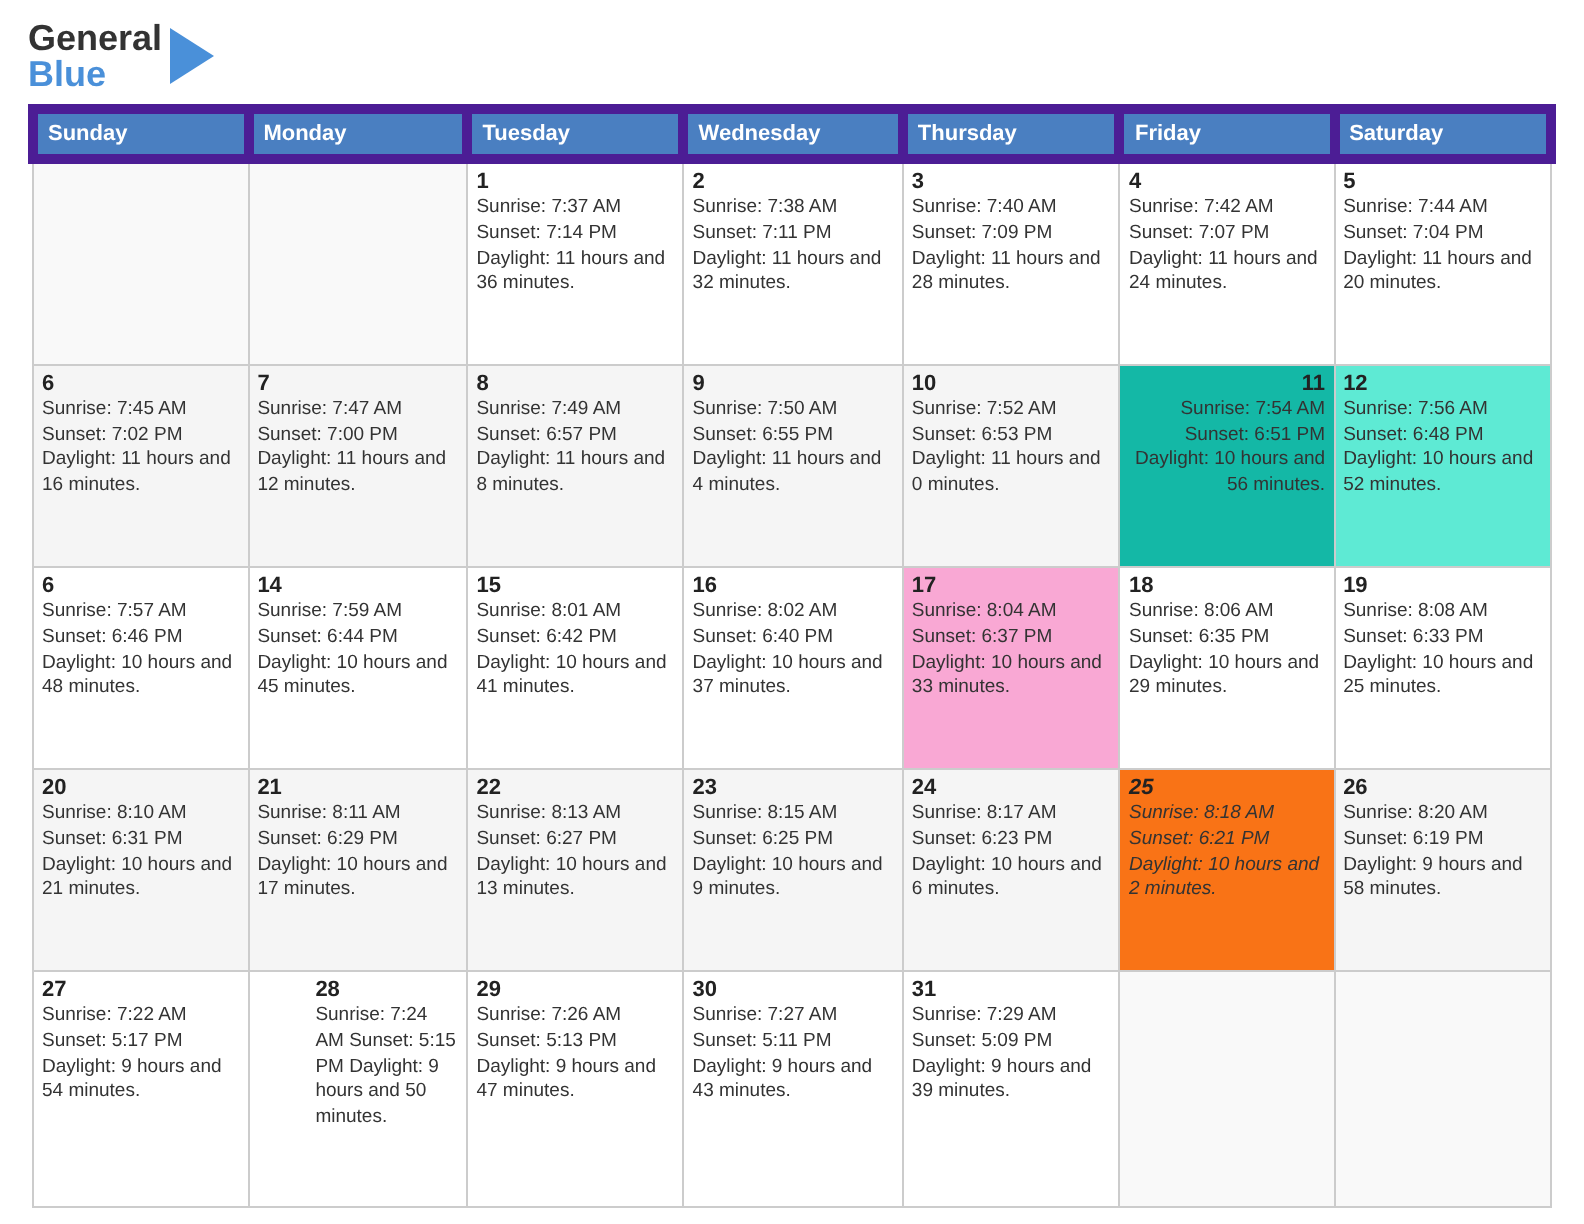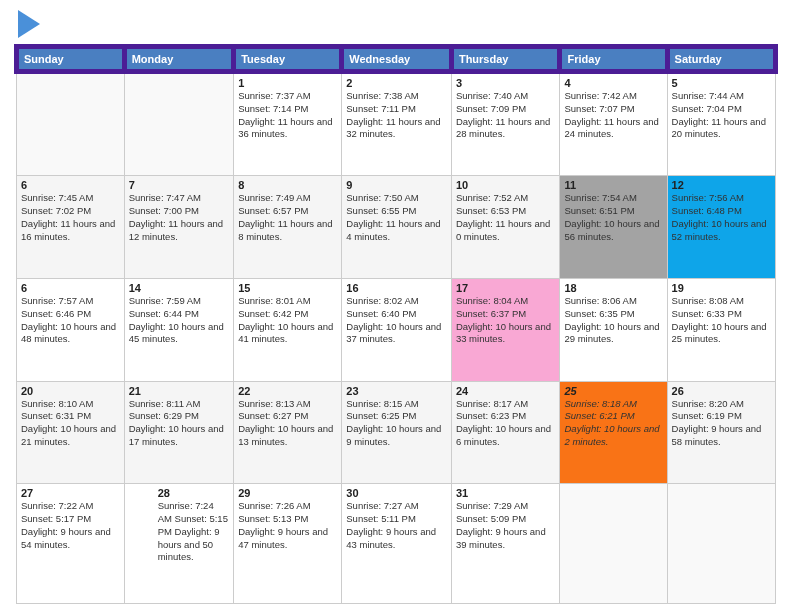--- a/index.html
+++ b/index.html
@@ -87,20 +87,24 @@
       line-height: 1.35;
     }
   </style>
 </head>
 <body>
 
 <div class="page">
   <div class="header">
     <div class="logo">
       <div style="display:flex;align-items:center;">
+        <div style="display:flex;flex-direction:column;line-height:1.0;">
+          <span style="font-size:18px;font-weight:bold;color:#333;">General</span>
+          <span style="font-size:18px;font-weight:bold;color:#4a90d9;">Blue</span>
+        </div>
         <div style="margin-left:4px;display:flex;align-items:center;">
           <svg width="22" height="28" viewBox="0 0 22 28">
             <polygon points="0,0 22,14 0,28" fill="#4a90d9"></polygon>
           </svg>
         </div>
       </div>
     </div>
     <div class="title-block">
       <div class="month-title"></div>
       <div class="location-title"></div>
@@ -188,28 +192,28 @@
 Daylight: 11 hours
 and 4 minutes.</div>
           </td>
           <td style="background: rgb(245, 245, 245);">
             <span class="day-num">10</span>
             <div class="day-info">Sunrise: 7:52 AM
 Sunset: 6:53 PM
 Daylight: 11 hours
 and 0 minutes.</div>
           </td>
-          <td style="background: #a3a3a3;">
+          <td style="background: #14b8a6; text-align: right;">
             <span class="day-num">11</span>
             <div class="day-info">Sunrise: 7:54 AM
 Sunset: 6:51 PM
 Daylight: 10 hours
 and 56 minutes.</div>
           </td>
-          <td style="background: #0ea5e9;">
+          <td style="background: #5eead4;">
             <span class="day-num">12</span>
             <div class="day-info">Sunrise: 7:56 AM
 Sunset: 6:48 PM
 Daylight: 10 hours
 and 52 minutes.</div>
           </td>
         </tr>
         <tr>
           <td style="background: rgb(255, 255, 255);">
             <span class="day-num">6</span>

